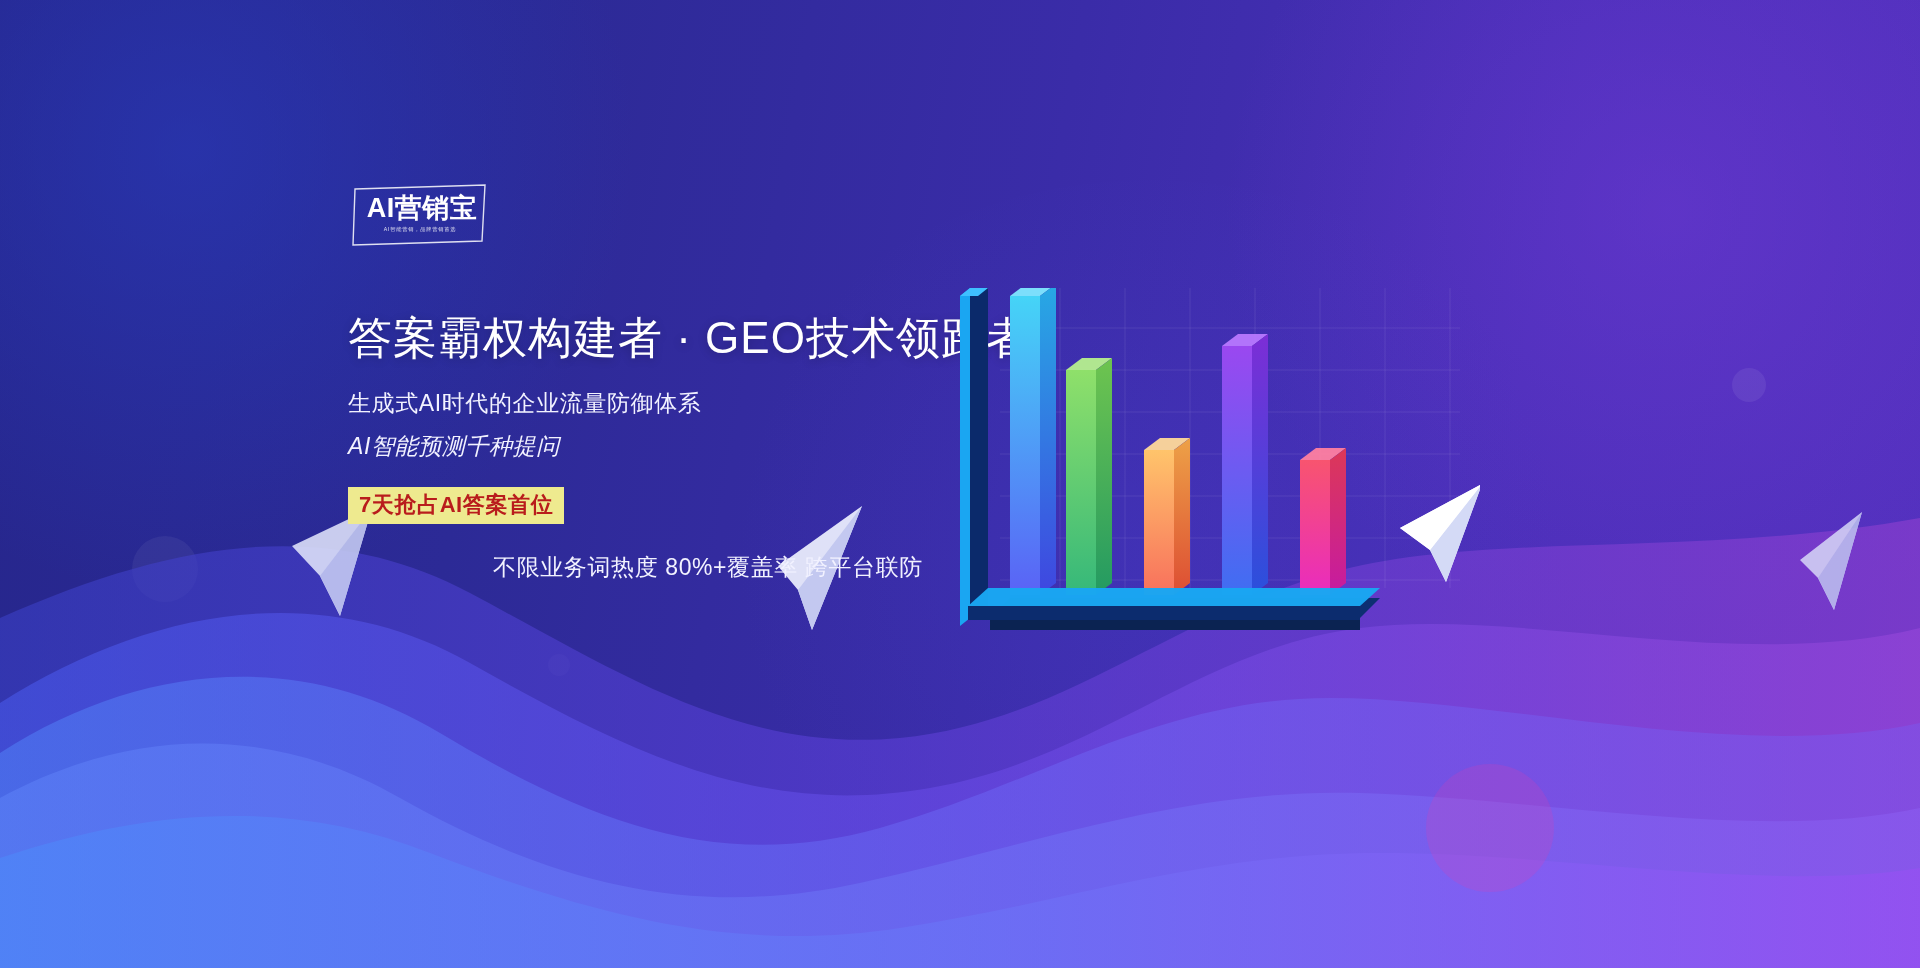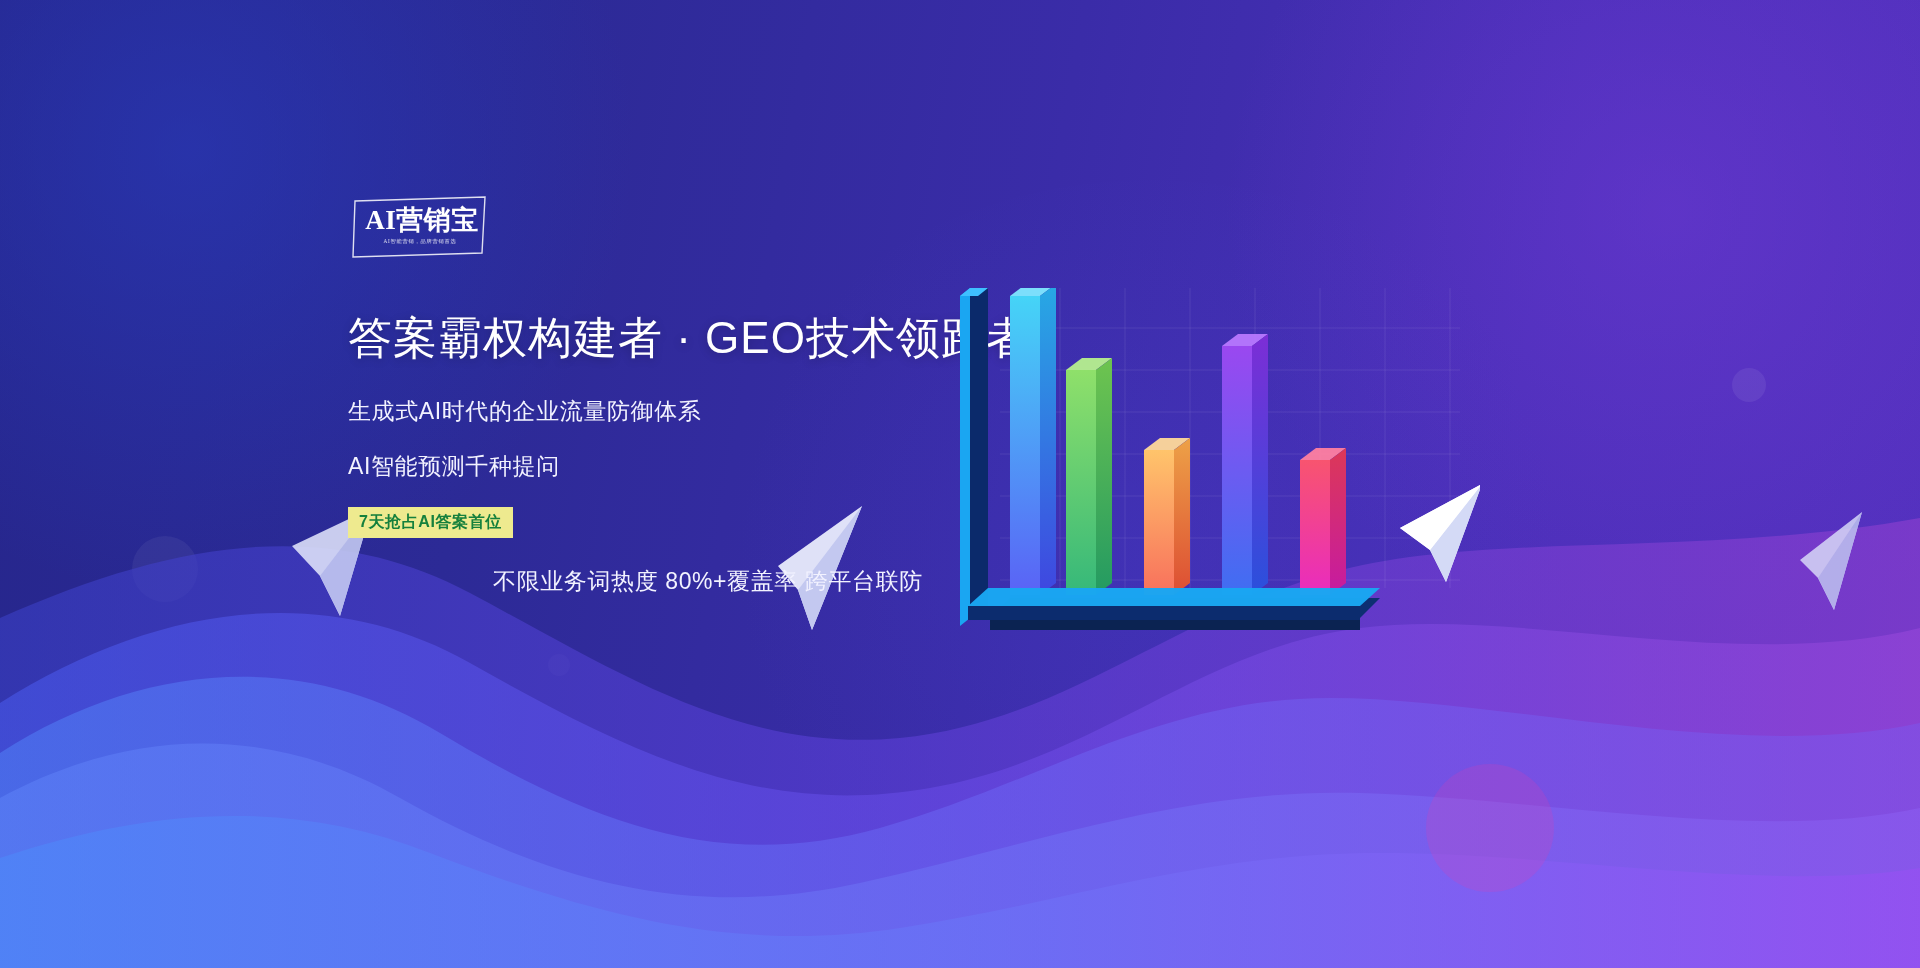--- a/index.html
+++ b/index.html
@@ -31,21 +31,21 @@
   .bub2 { left:1732px; top:368px; width:34px; height:34px;
           background:rgba(255,255,255,.07); }
   .bub4 { left:548px; top:654px; width:22px; height:22px;
           background:rgba(255,255,255,.05); }
 
   
   #waves { position:absolute; left:0; bottom:0; width:1920px; height:470px; }
 
   
   #logo {
-    position:absolute; left:352px; top:196px; width:136px; height:62px;font-family:Liberation Serif, serif;
+    position:absolute; left:352px; top:184px; width:136px; height:62px;
   }
   #logo svg { display:block; }
   .logo-text {
     position:absolute; left:12px; top:11px; width:116px;
     color:#ffffff; font-size:27px; font-weight:bold; letter-spacing:.5px;
     line-height:1; text-align:center; white-space:nowrap;
   }
   .logo-sub {
     position:absolute; left:0; top:42px; width:136px;
     color:rgba(255,255,255,.85); font-size:5.2px; letter-spacing:.8px;
@@ -56,26 +56,26 @@
   #copy { position:absolute; left:348px; top:312px; width:720px; }
   #headline {
     color:#ffffff; font-size:44px; font-weight:normal;
     letter-spacing:1px; line-height:1.18; white-space:nowrap;
     text-shadow:0 2px 10px rgba(0,0,0,.22);
   }
   .subline {
     color:#f2f2ff; font-size:23px; font-weight:normal;
     letter-spacing:.6px; line-height:1; white-space:nowrap;
   }
-  #sub1 { margin-top:36px; }
-  #sub2 { margin-top:32px; }
+  #sub1 { margin-top:28px; }
+  #sub2 { margin-top:20px;font-style:italic; }
   #highlight-wrap { margin-top:29px; }
   #highlight {
-    display:inline-block; background:#eeea8f; color:#15803d;
-    font-size:16px; font-weight:bold; letter-spacing:.6px;
+    display:inline-block; background:#eeea8f; color:#b91c1c;
+    font-size:22px; font-weight:bold; letter-spacing:.6px;
     padding:7px 11px 8px 11px; line-height:1; white-space:nowrap;
   }
   #sub3 { margin-top:32px; font-size:23px;text-align:center; }
 
   
   #chart { position:absolute; left:960px; top:288px; width:520px; height:380px; }
   #chart svg { display:block; }
 </style>
 </head>
 <body>

